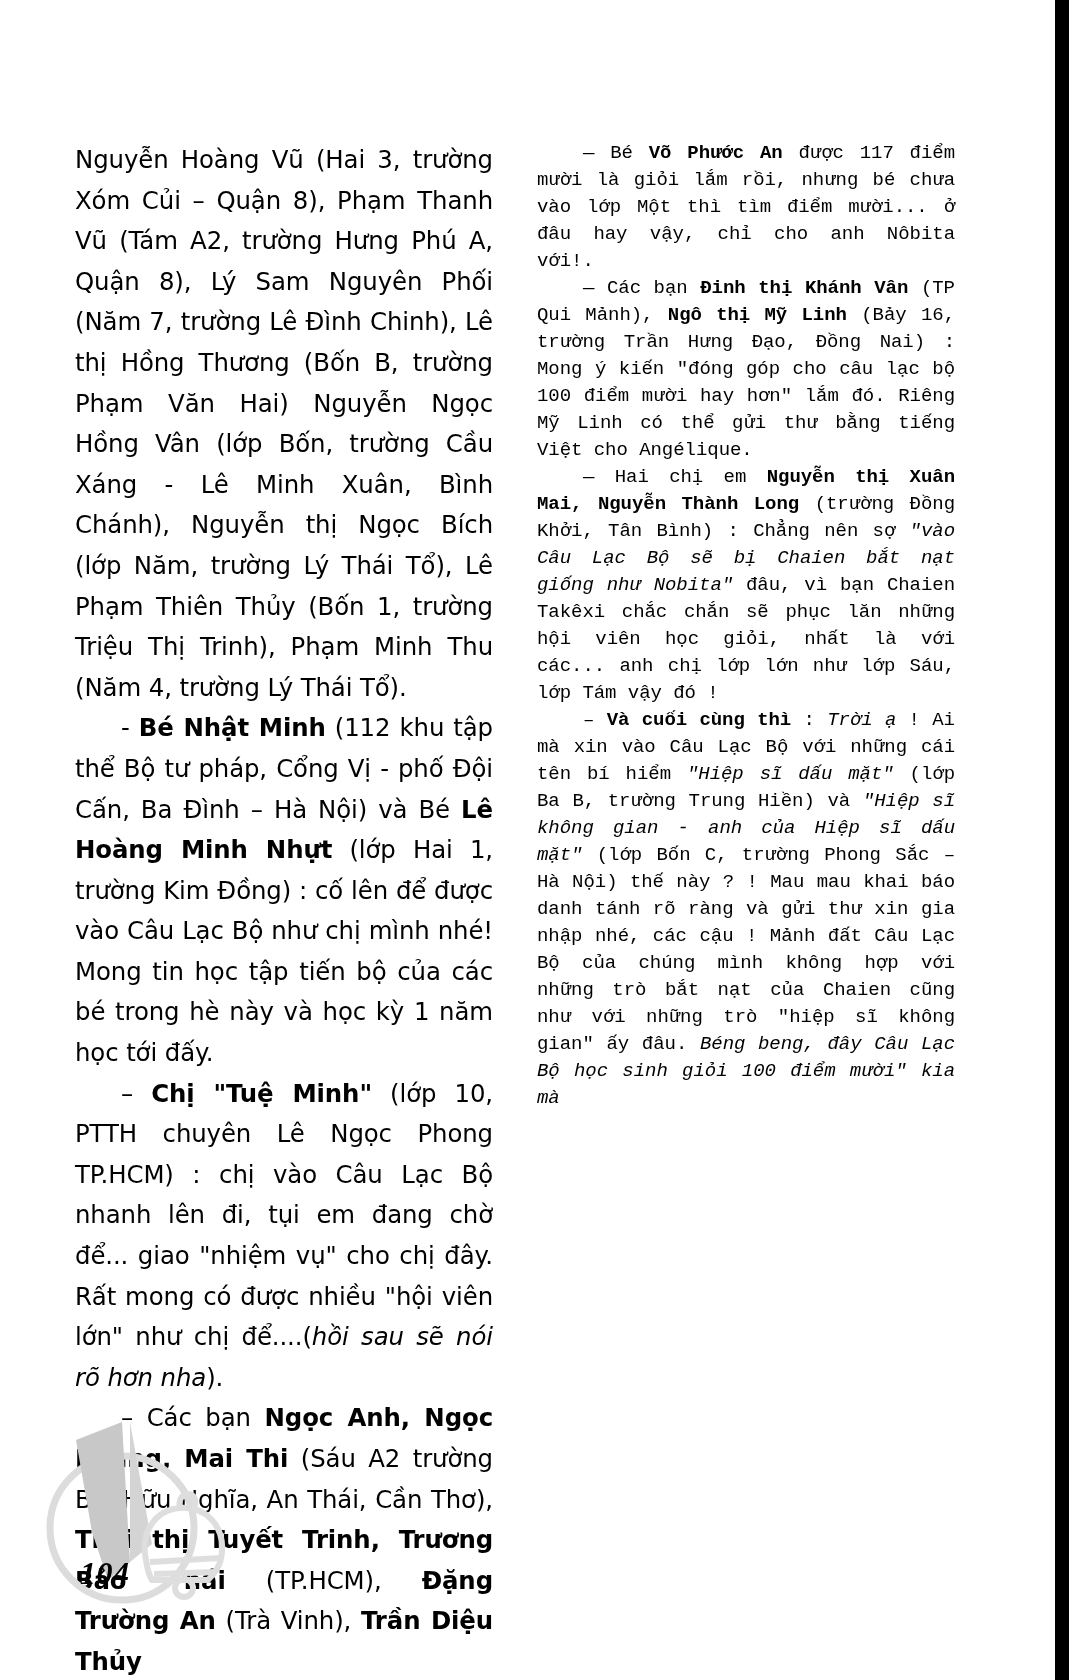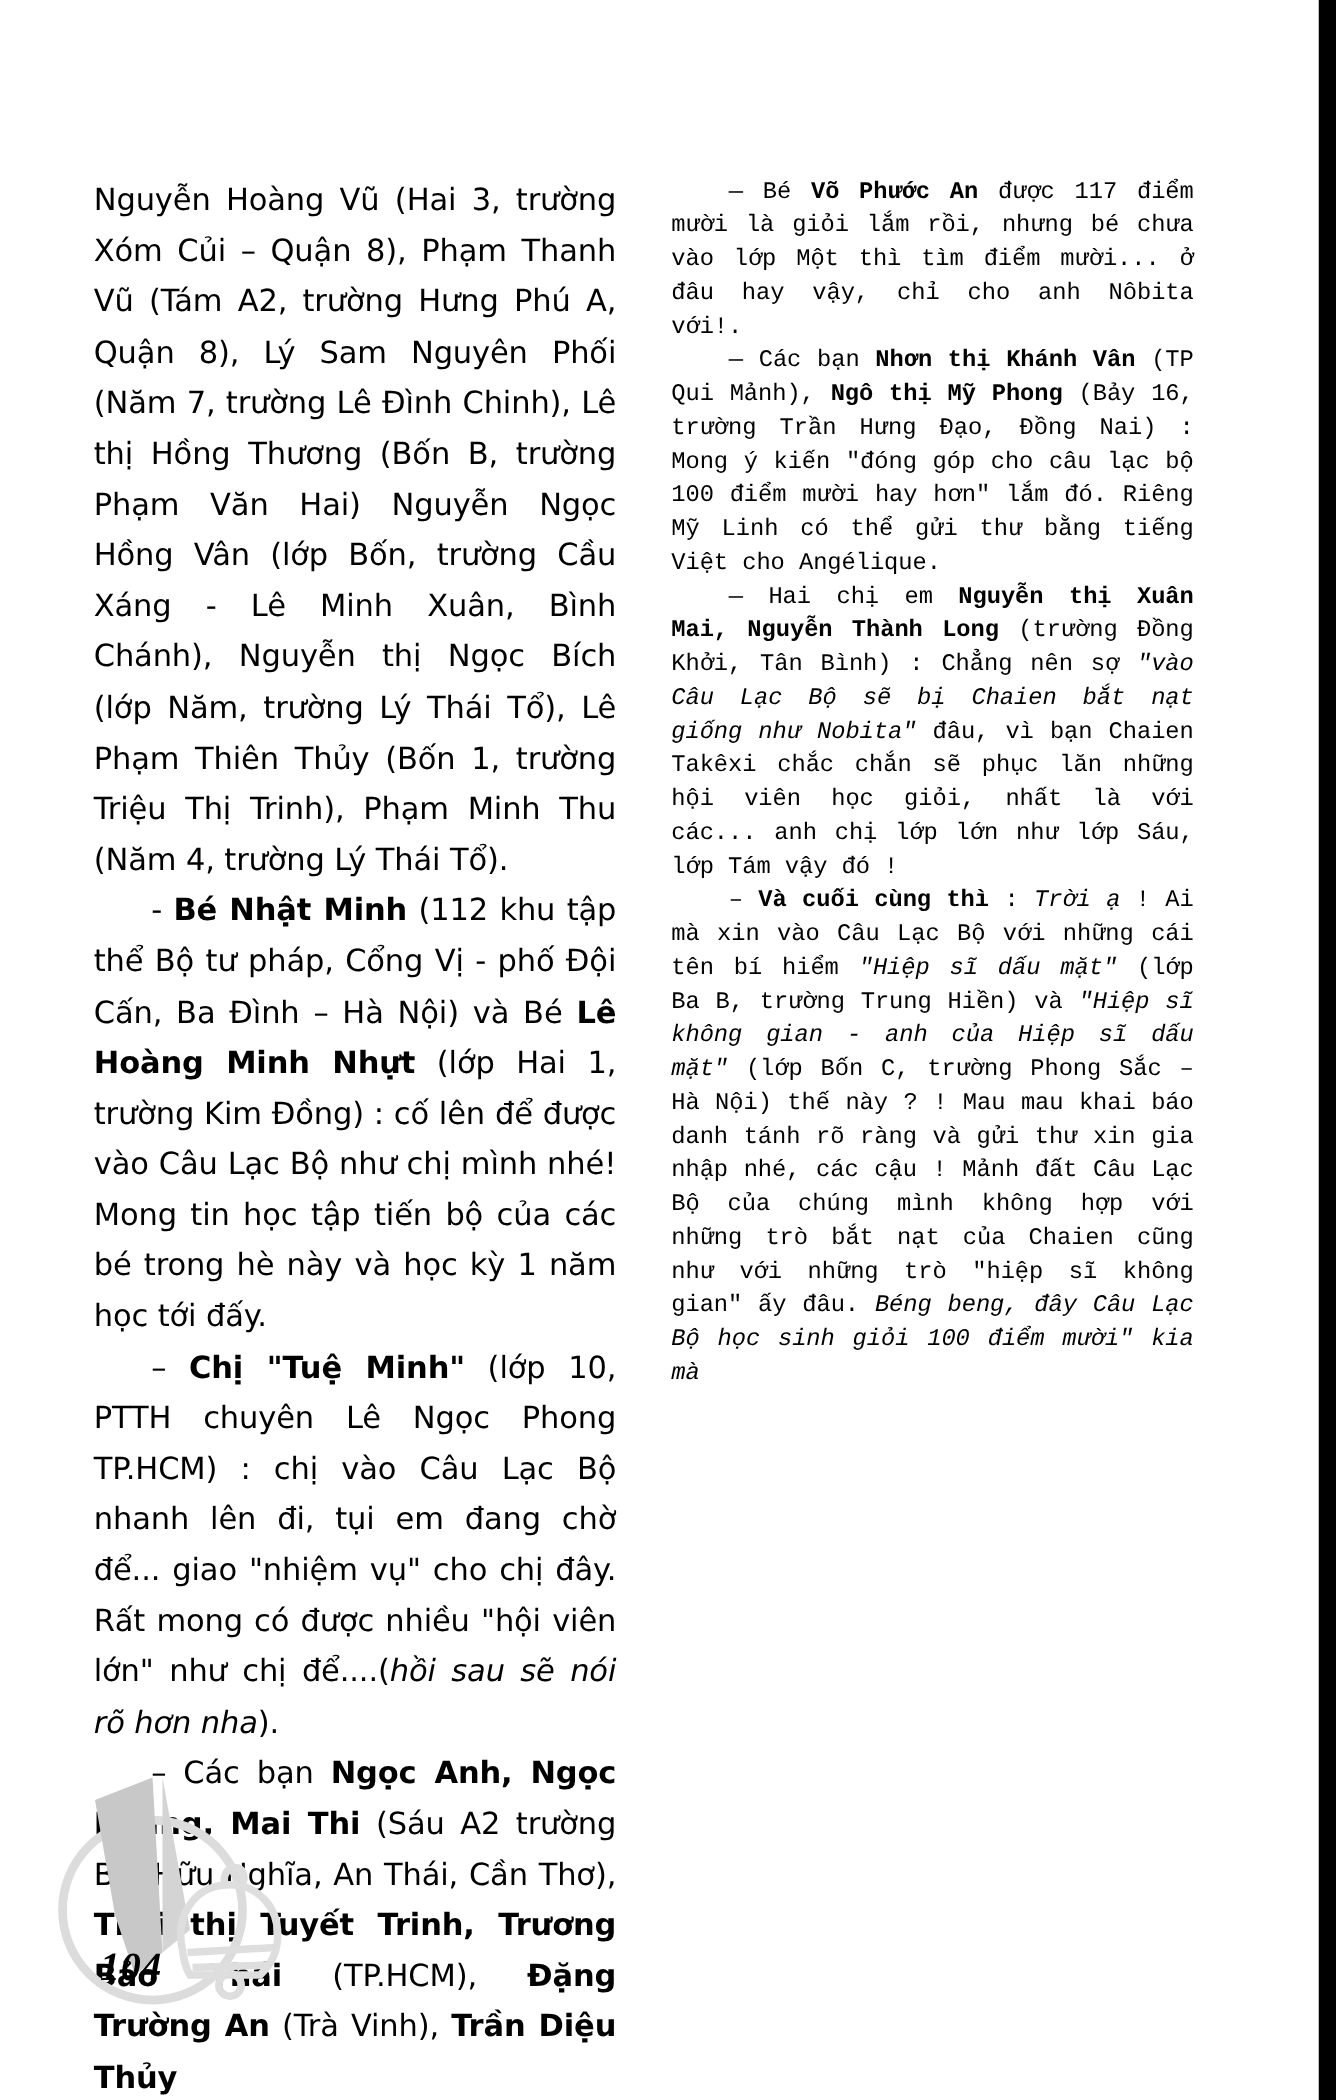--- a/index.html
+++ b/index.html
@@ -116,21 +116,21 @@
     </div>
 
     <div class="col col-right">
 
       <p class="indent">
         <span>— </span><span>Bé </span><b>Võ Phước An</b><span> được 117 điểm mười là giỏi lắm rồi, nhưng bé chưa vào lớp Một thì tìm điểm mười... ở đâu hay vậy, chỉ cho anh Nôbita với!.</span>
       </p>
 
 
       <p class="indent">
-        <span>— </span><span>Các bạn </span><b>Nhơn thị Khánh Vân</b><span> (TP Qui Mảnh), </span><b>Ngô thị Mỹ Phong</b><span> (Bảy 16, trường Trần Hưng Đạo, Đồng Nai) : Mong ý kiến "đóng góp cho câu lạc bộ 100 điểm mười hay hơn" lắm đó. Riêng Mỹ Linh có thể gửi thư bằng tiếng Việt cho Angélique.</span>
+        <span>— </span><span>Các bạn </span><b>Đinh thị Khánh Vân</b><span> (TP Qui Mảnh), </span><b>Ngô thị Mỹ Linh</b><span> (Bảy 16, trường Trần Hưng Đạo, Đồng Nai) : Mong ý kiến "đóng góp cho câu lạc bộ 100 điểm mười hay hơn" lắm đó. Riêng Mỹ Linh có thể gửi thư bằng tiếng Việt cho Angélique.</span>
       </p>
 
       <p class="indent">
         <span>— </span><span>Hai chị em </span><b>Nguyễn thị Xuân Mai, Nguyễn Thành Long</b><span> (trường Đồng Khởi, Tân Bình) : Chẳng nên sợ </span><i>"vào Câu Lạc Bộ sẽ bị Chaien bắt nạt giống như Nobita"</i><span> đâu, vì bạn Chaien Takêxi chắc chắn sẽ phục lăn những hội viên học giỏi, nhất là với các... anh chị lớp lớn như lớp Sáu, lớp Tám vậy đó !</span>
       </p>
 
       <p class="indent">
         <span>– </span><b>Và cuối cùng thì</b><span> : </span><i>Trời ạ</i><span> ! Ai mà xin vào Câu Lạc Bộ với những cái tên bí hiểm </span><i>"Hiệp sĩ dấu mặt"</i><span> (lớp Ba B, trường Trung Hiền) và </span><i>"Hiệp sĩ không gian - anh của Hiệp sĩ dấu mặt"</i><span> (lớp Bốn C, trường Phong Sắc – Hà Nội) thế này ? ! Mau mau khai báo danh tánh rõ ràng và gửi thư xin gia nhập nhé, các cậu ! Mảnh đất Câu Lạc Bộ của chúng mình không hợp với những trò bắt nạt của Chaien cũng như với những trò "hiệp sĩ không gian" ấy đâu. </span><i>Béng beng, đây Câu Lạc Bộ học sinh giỏi 100 điểm mười" kia mà</i>
       </p>
 

